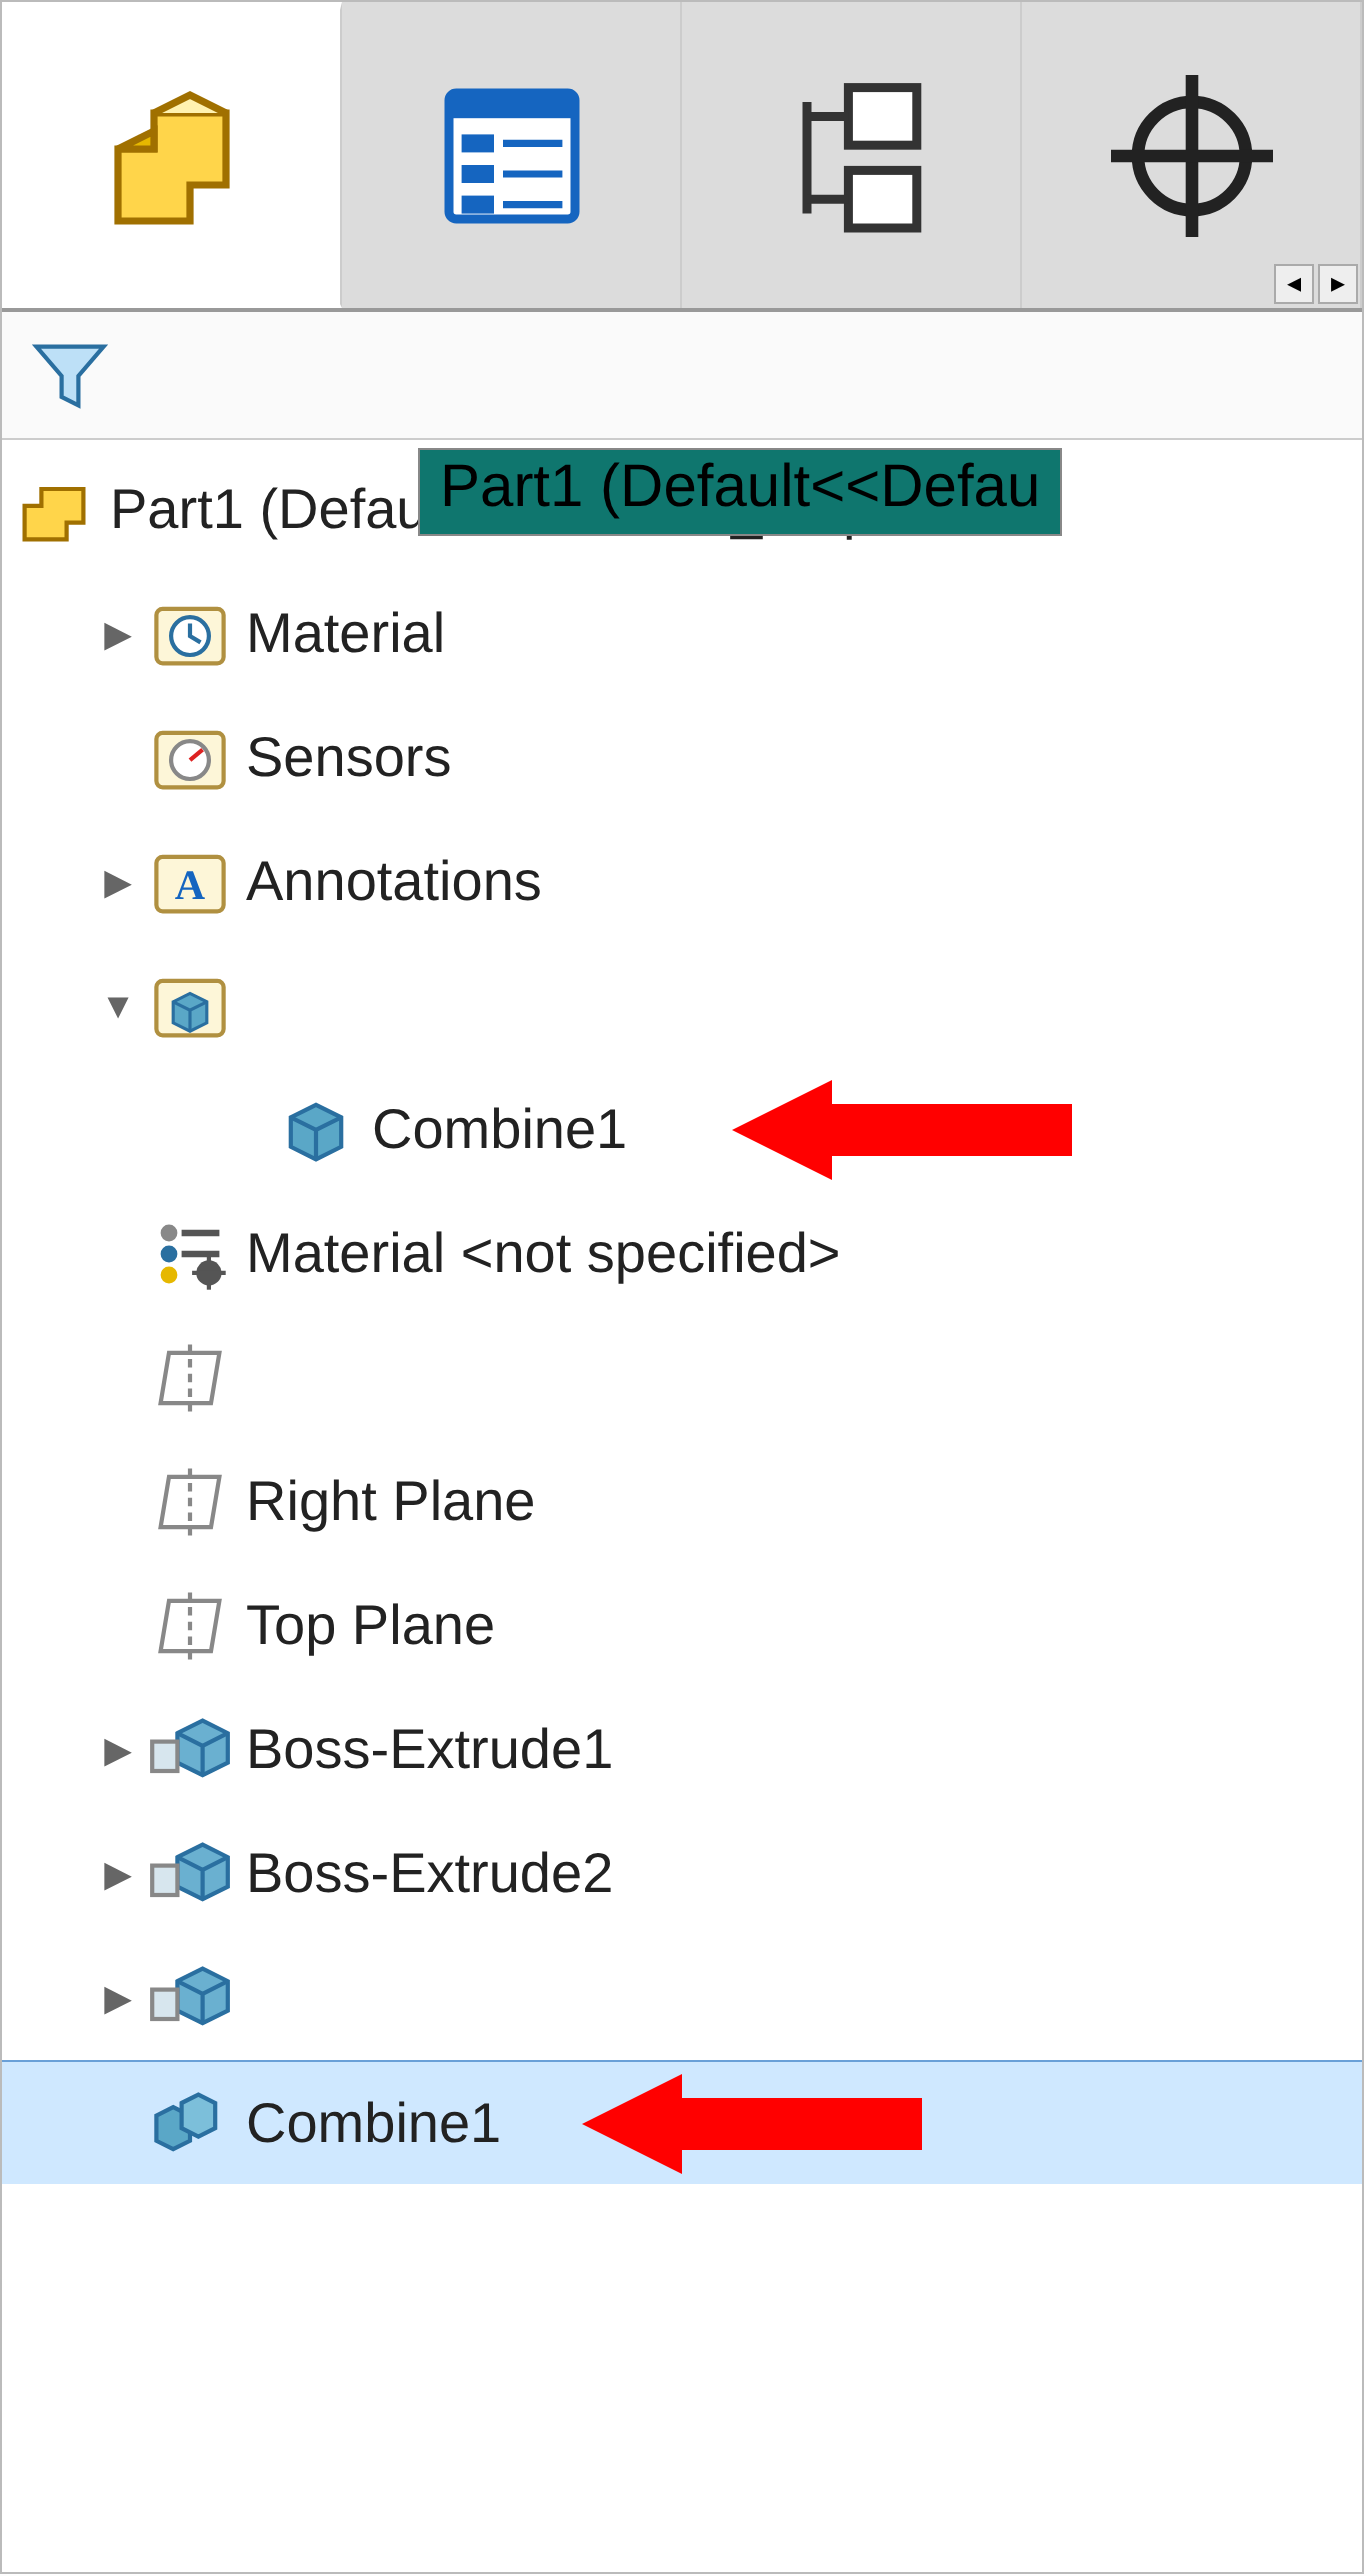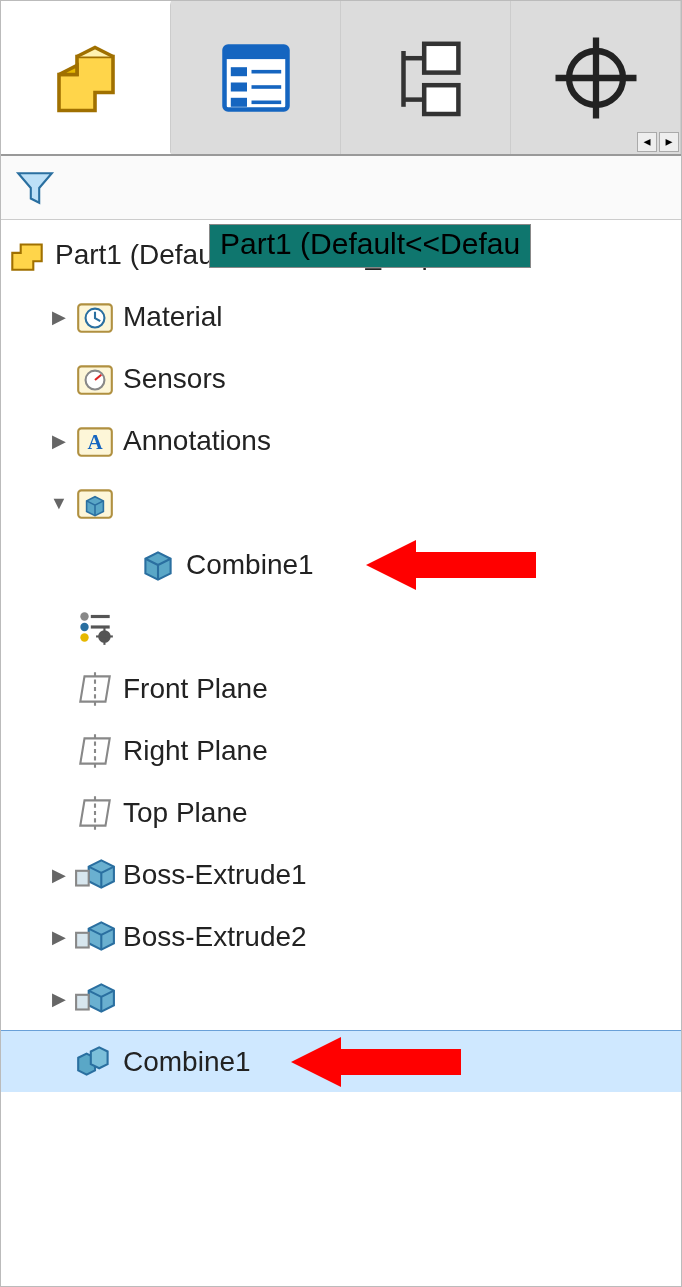--- a/index.html
+++ b/index.html
@@ -264,31 +264,31 @@
           <line x1="16" y1="20" x2="34" y2="20" stroke="#555" stroke-width="3"></line>
           <g transform="translate(24,24)">
             <circle cx="5" cy="5" r="6" fill="#555"></circle>
             <g stroke="#555" stroke-width="2">
               <line x1="5" y1="-3" x2="5" y2="13"></line>
               <line x1="-3" y1="5" x2="13" y2="5"></line>
             </g>
           </g>
         </svg>
     </span>
+    <span class="label">Material &lt;not specified&gt;</span>
   </div>
 
   <div class="tree-row l1">
     <span class="caret empty">▶</span>
     <span class="tree-icon">
       <svg viewBox="0 0 40 40">
           <path d="M10 8 L34 8 L30 32 L6 32 Z" fill="none" stroke="#888" stroke-width="2"></path>
           <line x1="20" y1="4" x2="20" y2="36" stroke="#888" stroke-width="2" stroke-dasharray="4 3"></line>
         </svg>
     </span>
-    <span class="label">Front Plane</span>
   </div>
 
   <div class="tree-row l1">
     <span class="caret empty">▶</span>
     <span class="tree-icon">
       <svg viewBox="0 0 40 40">
           <path d="M10 8 L34 8 L30 32 L6 32 Z" fill="none" stroke="#888" stroke-width="2"></path>
           <line x1="20" y1="4" x2="20" y2="36" stroke="#888" stroke-width="2" stroke-dasharray="4 3"></line>
         </svg>
     </span>

